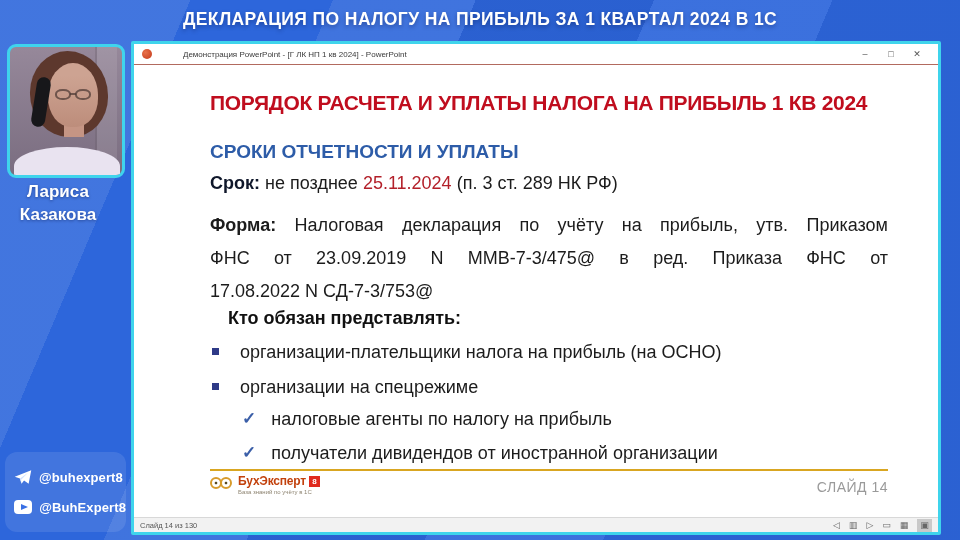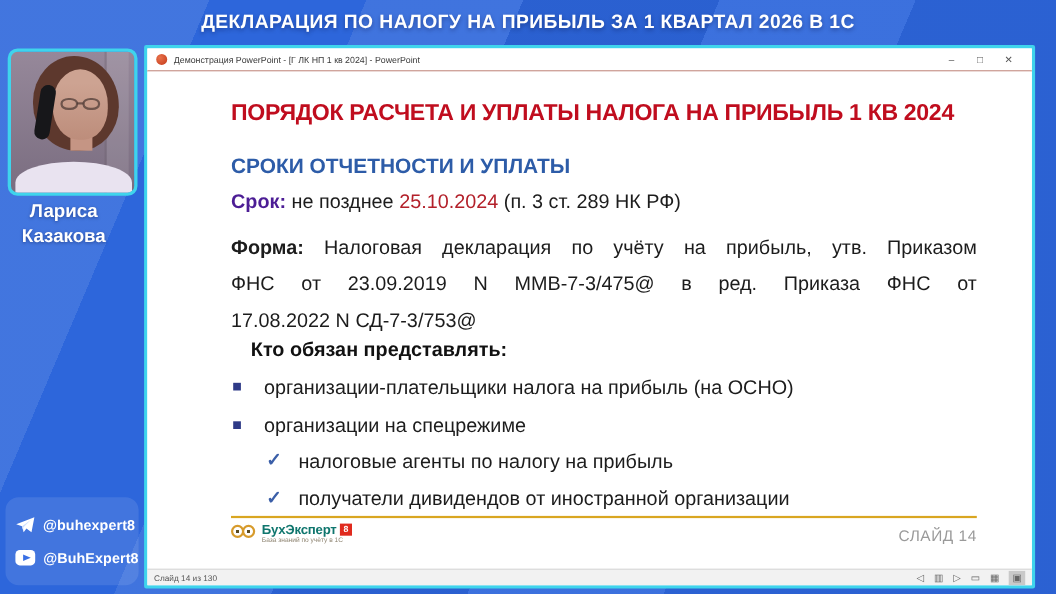--- a/index.html
+++ b/index.html
@@ -44,69 +44,69 @@
     flex-direction:column;justify-content:center;gap:8px;}
   .social-row{display:flex;align-items:center;gap:7px;padding-left:9px;height:22px;}
   .social-text{color:#fff;font-weight:bold;font-size:13px;letter-spacing:.1px;}
   .yt-box{width:20px;height:14px;background:#fff;border-radius:4px;position:relative;}
   .yt-box .tri{position:absolute;left:7px;top:3.5px;width:0;height:0;
     border-left:7px solid #3a70e4;border-top:3.5px solid transparent;border-bottom:3.5px solid transparent;}
   
   .pp-window{position:absolute;left:131px;top:41px;width:810px;height:494px;
     border:3px solid #3fd4ec;border-radius:2px;background:#fff;box-sizing:border-box;}
   .titlebar{height:21px;background:#fff;border-bottom:1px solid #b26a5e;
-    display:flex;align-items:center;padding:0 8px;box-sizing:border-box;}
+    display:flex;align-items:center;padding:0 8px;box-sizing:border-box;gap:25px;}
   .pp-icon{width:10px;height:10px;border-radius:50%;flex:0 0 10px;
     background:radial-gradient(circle at 35% 35%, #e8714a, #c43a1a);margin-right:6px;}
   .titlebar-text{font-size:8px;color:#3a3a3a;flex:1;white-space:nowrap;overflow:hidden;}
   .win-controls{display:flex;}
   .win-btn{width:26px;text-align:center;font-size:9px;color:#555;cursor:default;}
   .slide-area{position:relative;height:452px;background:#fff;overflow:hidden;padding-left:28px;}
   
   .s-title{position:absolute;left:76px;top:26px;font-size:21px;font-weight:bold;
     color:#c00d1e;white-space:nowrap;letter-spacing:-.3px;}
   .s-subtitle{position:absolute;left:76px;top:76px;font-size:19px;font-weight:bold;color:#2d5ca8;}
   .s-srok{position:absolute;left:76px;top:108px;font-size:18px;color:#1c1c1c;}
-  .s-srok b{color:#4c1d95;margin-top:38px;}
+  .s-srok b{color:#0f172a;margin-top:38px;}
   .red-date{color:#b3202a;}
   .s-forma{position:absolute;left:76px;top:144px;width:678px;font-size:18px;color:#1c1c1c;}
   .jline{text-align:justify;text-align-last:justify;line-height:33px;height:33px;overflow:hidden;}
   .lline{line-height:33px;}
   .s-who{position:absolute;left:94px;top:243px;font-size:18px;font-weight:bold;color:#111;}
   .bullet-row{position:absolute;left:78px;display:flex;align-items:flex-start;font-size:18px;color:#1c1c1c;line-height:22px;}
   .bullet-sq{width:7px;height:7px;background:#2e3a87;margin-top:7px;margin-right:21px;flex:0 0 7px;}
   .check-row{position:absolute;left:108px;display:flex;align-items:flex-start;font-size:18px;color:#1c1c1c;line-height:22px;}
   .check-mark{color:#3b5fa8;font-size:17px;font-weight:bold;margin-right:15px;}
   .gold-line{position:absolute;left:76px;top:404px;width:678px;height:2px;background:#d9a621;}
   .s-footer-logo{position:absolute;left:76px;top:409px;display:flex;align-items:flex-start;gap:5px;}
   .owl{width:23px;height:13px;position:relative;margin-top:3px;}
   .eye{position:absolute;top:0;width:12px;height:12px;border:2.5px solid #d79b2c;border-radius:50%;
     box-sizing:border-box;background:radial-gradient(circle,#5a4a20 0 1.5px,#fff 1.6px);}
   .eye.l{left:0}.eye.r{left:10px}
   .logo-row{display:flex;align-items:center;}
-  .logo-name{font-size:12px;font-weight:bold;color:#0f766e;letter-spacing:-.2px;}
+  .logo-name{font-size:12px;font-weight:bold;color:#c2410c;letter-spacing:-.2px;}
   .logo-badge{width:11px;height:11px;background:#e02a1e;color:#fff;font-size:8px;font-weight:bold;
     display:flex;align-items:center;justify-content:center;margin-left:3px;}
   .logo-tagline{font-size:6px;color:#8d8370;margin-top:1px;}
   .s-slide-label{position:absolute;left:600px;top:414px;width:154px;text-align:right;
     font-size:14px;color:#9a9a9a;letter-spacing:.5px;}
   
   .statusbar{position:absolute;left:0;bottom:0;width:100%;height:15px;background:#f2f2f2;
     border-top:1px solid #d8d8d8;display:flex;align-items:center;box-sizing:border-box;padding:0 6px;}
   .status-left{font-size:7.5px;color:#555;flex:1;}
   .status-icons{display:flex;gap:9px;align-items:center;}
   .s-icon{font-size:9px;color:#666;line-height:13px;}
   .s-icon.active{background:#c9c9c9;padding:0 3px;}
 </style>
 </head>
 <body>
 
 <div class="stage">
 
-  <div class="header-title">ДЕКЛАРАЦИЯ ПО НАЛОГУ НА ПРИБЫЛЬ ЗА 1 КВАРТАЛ 2026 В 1С</div>
+  <div class="header-title">ДЕКЛАРАЦИЯ ПО НАЛОГУ НА ПРИБЫЛЬ ЗА 1 КВАРТАЛ 2024 В 1С</div>
 
   <div class="webcam">
     <div class="cam-door"></div>
     <div class="hair"></div>
     <div class="neck"></div>
     <div class="face"></div>
     <div class="glasses">
       <span class="lens l"></span>
         <span class="lens r"></span>
         <span class="bridge"></span>
@@ -148,21 +148,21 @@
       </span>
     </div>
 
     <div class="slide-area">
       <div class="s-title">ПОРЯДОК РАСЧЕТА И УПЛАТЫ НАЛОГА НА ПРИБЫЛЬ 1 КВ 2024</div>
       <div class="s-subtitle">СРОКИ ОТЧЕТНОСТИ И УПЛАТЫ</div>
 
       <div class="s-srok">
         <b>Срок:</b>
         <span>не позднее</span>
-        <span class="red-date">25.10.2024</span>
+        <span class="red-date">25.11.2024</span>
         <span>(п. 3 ст. 289 НК РФ)</span>
       </div>
 
       <div class="s-forma">
         <div class="jline">
           <b>Форма:</b>
           <span>Налоговая декларация по учёту на прибыль, утв. Приказом</span>
         </div>
         <div class="jline">ФНС от 23.09.2019 N ММВ-7-3/475@ в ред. Приказа ФНС от</div>
         <div class="lline">17.08.2022 N СД-7-3/753@</div>

